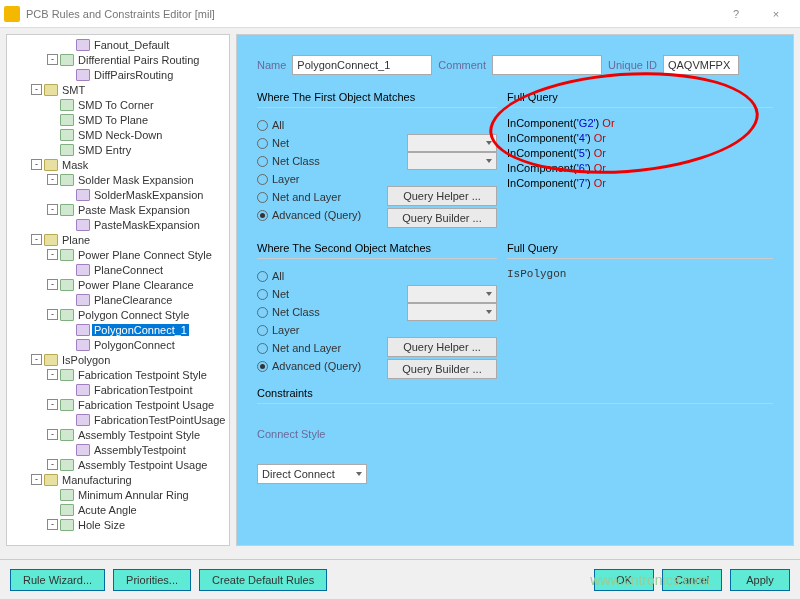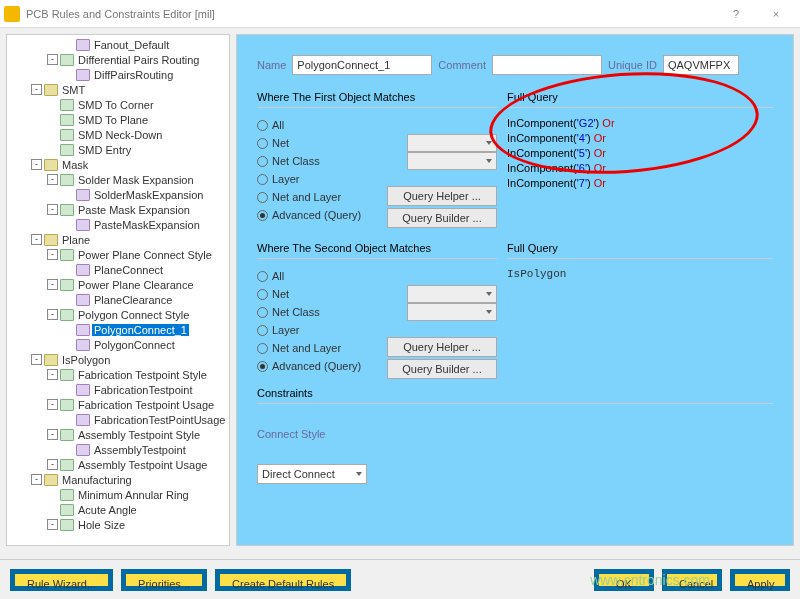--- a/index.html
+++ b/index.html
@@ -33,21 +33,21 @@
 .radio .r.on::after{content:"";width:5px;height:5px;background:#333;border-radius:50%}
 .combo{border:1px solid #aaa;background:#eee;height:18px;margin-left:auto;width:90px;position:relative}
 .combo::after{content:"";position:absolute;right:4px;top:6px;border-left:3px solid transparent;border-right:3px solid transparent;border-top:4px solid #666}
 .qbtn{border:1px solid #aaa;background:#eaeaea;height:20px;width:110px;text-align:center;line-height:18px;margin:2px 0 2px auto;display:block}
 .query{font-family:"Courier New",monospace;font-size:11px;line-height:15px}
 .query .kw{color:#c00}
 .query .str{color:#00c}
 .query .txt{color:#000}
 .ellipse{position:absolute;border:3px solid #e00;border-radius:50%;pointer-events:none}
 .footer{position:absolute;bottom:0;left:0;right:0;height:40px;border-top:1px solid #ccc;background:#f0f0f0;display:flex;align-items:center;padding:0 10px;gap:8px}
-.footer .fbtn{border:5px solid #0369a1;background:#fde047;height:22px;padding:0 12px;line-height:20px}
+.footer .fbtn{border:1px solid #0369a1;background:#5eead4;height:22px;padding:0 12px;line-height:20px}
 .footer .spacer{flex:1}
 .footer .wm{color:#9c9;font-size:14px;position:absolute;right:90px;pointer-events:none}
 .sel-combo{border:1px solid #aaa;background:#fff;height:20px;width:110px;position:relative;padding:0 4px;line-height:18px}
 .sel-combo::after{content:"";position:absolute;right:4px;top:7px;border-left:3px solid transparent;border-right:3px solid transparent;border-top:4px solid #666}
 </style>
 </head>
 <body>
 
 <div class="titlebar">
   <span class="icon"></span>

